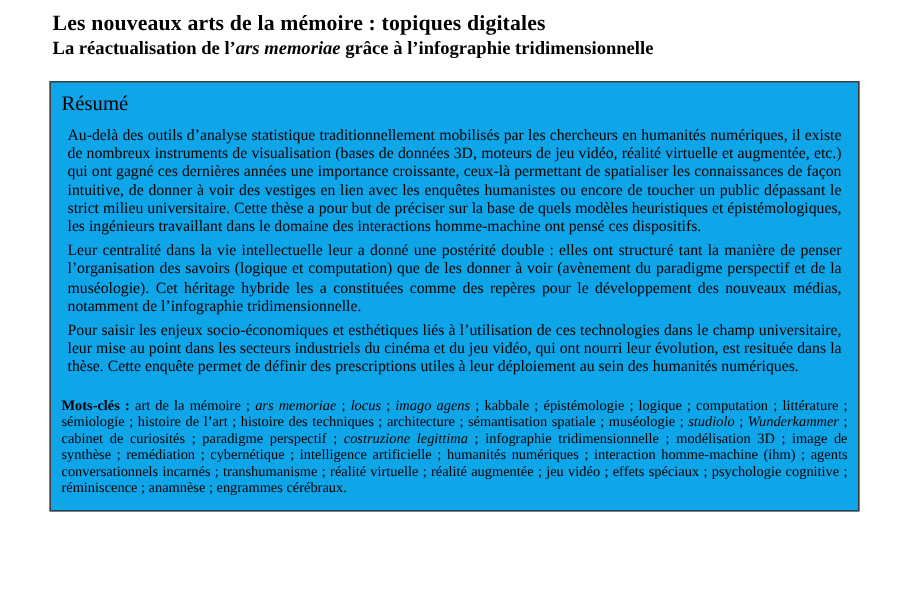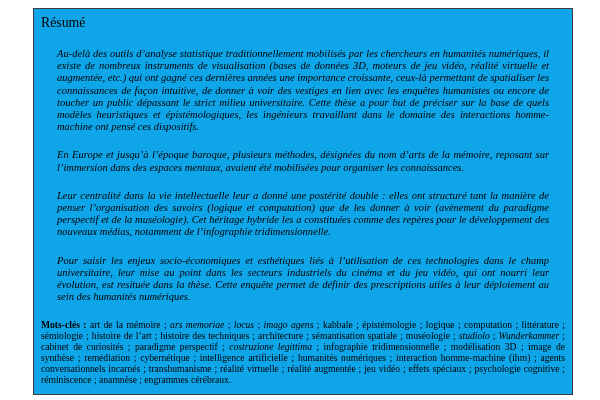--- a/index.html
+++ b/index.html
@@ -46,26 +46,25 @@
     padding: 4px 7px 9px 7px;
     background: #0ea5e9;
   }
   .abstract-heading {
     font-size: 13.8px;
     line-height: 19px;
     font-weight: normal;
     margin: 0 0 7px 0;
   }
   p.abstract-paragraph {
-    margin: 16px;
+    margin: 4px;
     font-size: 10.5px;
     line-height: 12.2px;
     text-align: justify;
     text-justify: inter-word;
-    font-style: italic;
   }
   p.keywords-paragraph {
     margin: 13px 0 0 0;
     font-size: 9.6px;
     line-height: 11px;
     text-align: justify;
     text-justify: inter-word;
   }
   p.keywords-paragraph strong {
     font-weight: bold;
@@ -73,25 +72,28 @@
   }
   p.keywords-paragraph em {
     font-style: italic;
   }
 </style>
 </head>
 <body>
 
 <div class="page">
 
+  <header class="doc-header">
+    <h1 class="doc-title">Les nouveaux arts de la mémoire : topiques digitales</h1>
+    <h2 class="doc-subtitle"><span>La réactualisation de l’</span><em>ars memoriae</em><span> grâce à l’infographie tridimensionnelle</span></h2>
+  </header>
 
   <section class="abstract-box">
     <div class="abstract-heading">Résumé</div>
 
     <p class="abstract-paragraph">Au-delà des outils d’analyse statistique traditionnellement mobilisés par les chercheurs en humanités numériques, il existe de nombreux instruments de visualisation (bases de données 3D, moteurs de jeu vidéo, réalité virtuelle et augmentée, etc.) qui ont gagné ces dernières années une importance croissante, ceux-là permettant de spatialiser les connaissances de façon intuitive, de donner à voir des vestiges en lien avec les enquêtes humanistes ou encore de toucher un public dépassant le strict milieu universitaire. Cette thèse a pour but de préciser sur la base de quels modèles heuristiques et épistémologiques, les ingénieurs travaillant dans le domaine des interactions homme-machine ont pensé ces dispositifs.</p>
-    <p class="abstract-paragraph">En Europe et jusqu’à l’époque baroque, plusieurs méthodes, désignées du nom d’arts de la mémoire, reposant sur l’immersion dans des espaces mentaux, avaient été mobilisées pour organiser les connaissances.</p>
     <p class="abstract-paragraph">Leur centralité dans la vie intellectuelle leur a donné une postérité double : elles ont structuré tant la manière de penser l’organisation des savoirs (logique et computation) que de les donner à voir (avènement du paradigme perspectif et de la muséologie). Cet héritage hybride les a constituées comme des repères pour le développement des nouveaux médias, notamment de l’infographie tridimensionnelle.</p>
     <p class="abstract-paragraph">Pour saisir les enjeux socio-économiques et esthétiques liés à l’utilisation de ces technologies dans le champ universitaire, leur mise au point dans les secteurs industriels du cinéma et du jeu vidéo, qui ont nourri leur évolution, est resituée dans la thèse. Cette enquête permet de définir des prescriptions utiles à leur déploiement au sein des humanités numériques.</p>
 
     <p class="keywords-paragraph"><strong>Mots-clés :</strong><span><span> art de la mémoire ; </span><em>ars memoriae</em><span> ; </span><em>locus</em><span> ; </span><em>imago agens</em><span> ; kabbale ; épistémologie ; logique ; computation ; littérature ; sémiologie ; histoire de l’art ; histoire des techniques ; architecture ; sémantisation spatiale ; muséologie ; </span><em>studiolo</em><span> ; </span><em>Wunderkammer</em><span> ; cabinet de curiosités ; paradigme perspectif ; </span><em>costruzione legittima</em><span> ; infographie tridimensionnelle ; modélisation 3D ; image de synthèse ; remédiation ; cybernétique ; intelligence artificielle ; humanités numériques ; interaction homme-machine (ihm) ; agents conversationnels incarnés ; transhumanisme ; réalité virtuelle ; réalité augmentée ; jeu vidéo ; effets spéciaux ; psychologie cognitive ; réminiscence ; anamnèse ; engrammes cérébraux.</span></span></p>
   </section>
 
 </div>
 
 </body></html>

